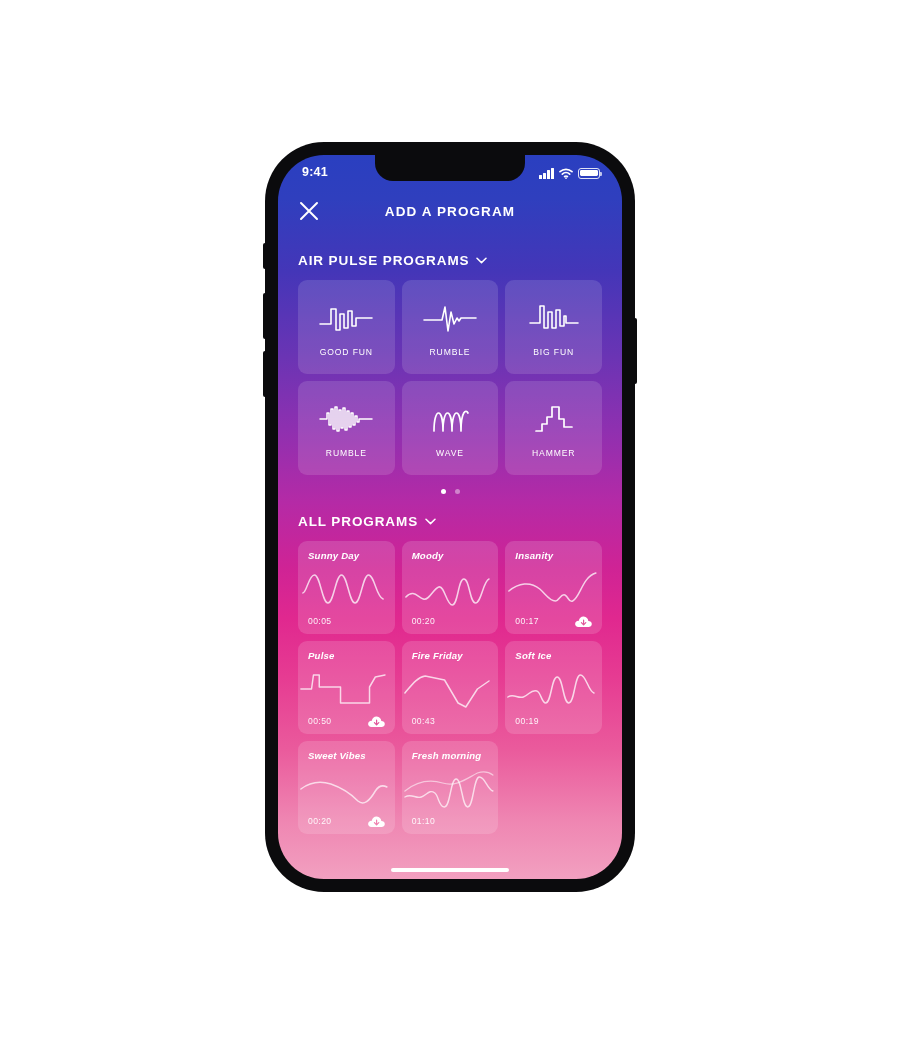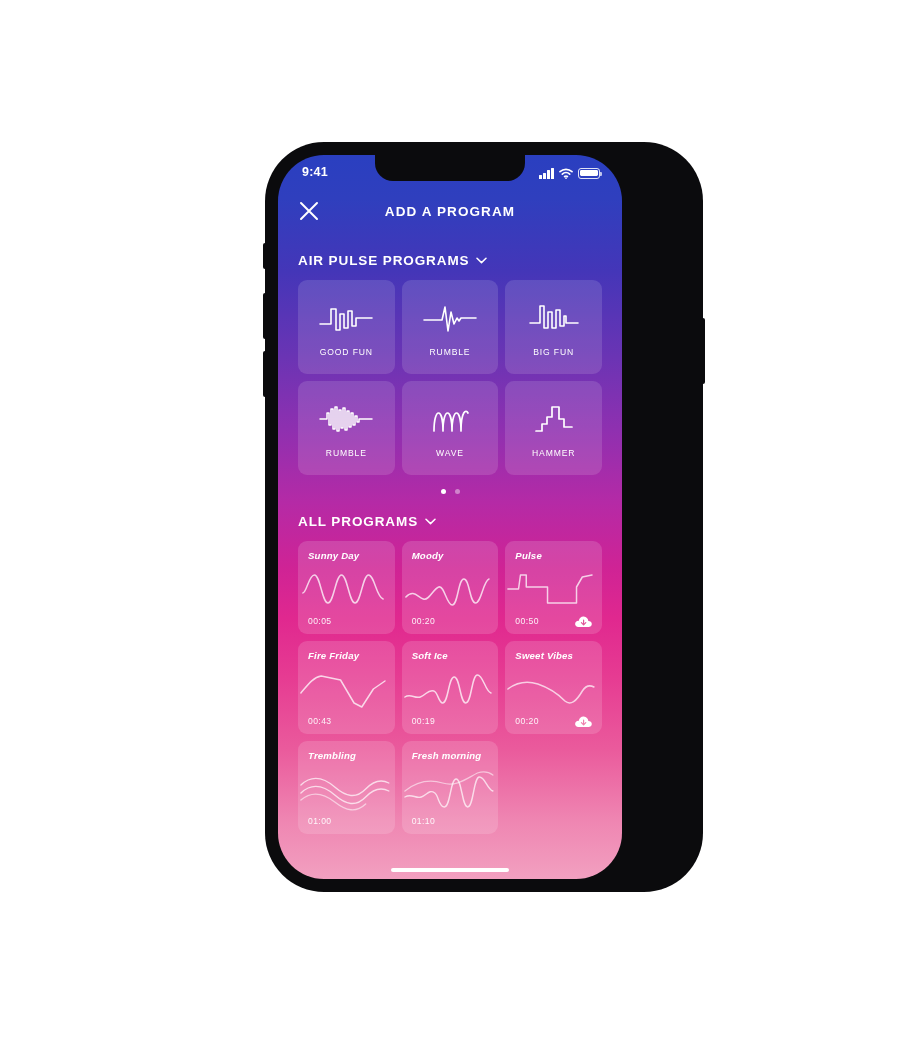--- a/index.html
+++ b/index.html
@@ -15,21 +15,21 @@
     background:#ffffff;
   }
   
   .artboard{
     position:absolute; left:236px; top:117px; width:428px; height:806px;
     background:#ffffff;
   }
   
   .phone{
     position:absolute; left:266px; top:143px;
-    width:436px; height:748px;
+    width:368px; height:748px;
     background:#0b0b0d;
     border-radius:58px;
     box-shadow:0 0 0 1px #0b0b0d;
   }
   .btn-side{ position:absolute; background:#0b0b0d; border-radius:3px; }
   .btn-mute{ left:-3px; top:100px; width:4px; height:26px; }
   .btn-vol-up{ left:-3px; top:150px; width:4px; height:46px; }
   .btn-vol-dn{ left:-3px; top:208px; width:4px; height:46px; }
   .btn-power{ right:-3px; top:175px; width:4px; height:66px; }
 
@@ -319,20 +319,35 @@
             <div class="pcard">
               <div class="pname">Moody</div>
               <div class="pwave">
                 <svg viewBox="0 0 100 44" preserveAspectRatio="none">
                   <path d="M4 30 C12 22, 16 30, 22 32 C28 34, 32 22, 38 20 C44 18, 46 38, 52 38 C58 38, 58 12, 64 12 C70 12, 70 36, 76 36 C82 36, 84 14, 90 12" stroke="rgba(255,255,255,0.75)" stroke-width="1.5" fill="none" vector-effect="non-scaling-stroke" stroke-linecap="round"></path>
                 </svg>
               </div>
               <div class="pdur">00:20</div>
             </div>
 
+            <div class="pcard">
+              <div class="pname">Insanity</div>
+              <div class="pwave">
+                <svg viewBox="0 0 100 44" preserveAspectRatio="none">
+                  <path d="M4 24 C14 16, 26 14, 36 22 C42 27, 46 34, 52 34 C56 34, 58 26, 62 28 C66 30, 66 36, 70 34 C78 30, 80 10, 94 6" stroke="rgba(255,255,255,0.75)" stroke-width="1.5" fill="none" vector-effect="non-scaling-stroke" stroke-linecap="round"></path>
+                </svg>
+              </div>
+              <div class="pdur">00:17</div>
+              <div class="cloud">
+                <svg width="19" height="15" viewBox="0 0 19 15">
+                  <path d="M4.6 13 C2 13, 0.8 11.2, 1.2 9.3 C1.6 7.5, 3.3 6.6, 4.8 6.9 C5.1 4.2, 7.3 2.4, 9.8 2.6 C12.4 2.8, 14.2 4.8, 14.3 7 C16.3 7, 17.8 8.3, 17.8 10 C17.8 11.8, 16.3 13, 14.4 13 Z" fill="#ffffff"></path>
+                  <path d="M9.6 6.2 L9.6 10.6 M7.4 8.7 L9.6 10.9 L11.8 8.7" stroke="#e0559a" stroke-width="1.2" fill="none" stroke-linecap="round" stroke-linejoin="round"></path>
+                </svg>
+              </div>
+            </div>
 
             <div class="pcard">
               <div class="pname">Pulse</div>
               <div class="pwave">
                 <svg viewBox="0 0 100 44" preserveAspectRatio="none">
                   <path d="M3 22 L14 22 L16 8 L22 8 L22 20 L44 20 L44 36 L74 36 L74 20 L80 10 L90 8" stroke="rgba(255,255,255,0.75)" stroke-width="1.5" fill="none" vector-effect="non-scaling-stroke" stroke-linejoin="round" stroke-linecap="round"></path>
                 </svg>
               </div>
               <div class="pdur">00:50</div>
               <div class="cloud">
@@ -372,31 +387,20 @@
               </div>
               <div class="pdur">00:20</div>
               <div class="cloud">
                 <svg width="19" height="15" viewBox="0 0 19 15">
                   <path d="M4.6 13 C2 13, 0.8 11.2, 1.2 9.3 C1.6 7.5, 3.3 6.6, 4.8 6.9 C5.1 4.2, 7.3 2.4, 9.8 2.6 C12.4 2.8, 14.2 4.8, 14.3 7 C16.3 7, 17.8 8.3, 17.8 10 C17.8 11.8, 16.3 13, 14.4 13 Z" fill="#ffffff"></path>
                   <path d="M9.6 6.2 L9.6 10.6 M7.4 8.7 L9.6 10.9 L11.8 8.7" stroke="#ef7fae" stroke-width="1.2" fill="none" stroke-linecap="round" stroke-linejoin="round"></path>
                 </svg>
               </div>
             </div>
 
-            <div class="pcard">
-              <div class="pname">Trembling</div>
-              <div class="pwave">
-                <svg viewBox="0 0 100 44" preserveAspectRatio="none">
-                  <path d="M3 18 C14 8, 26 10, 38 20 C50 30, 60 32, 70 22 C78 14, 86 12, 94 16" stroke="rgba(255,255,255,0.7)" stroke-width="1.4" fill="none" vector-effect="non-scaling-stroke" stroke-linecap="round"></path>
-                  <path d="M3 26 C14 16, 26 18, 38 28 C50 38, 60 40, 70 30 C78 22, 86 20, 94 24" stroke="rgba(255,255,255,0.7)" stroke-width="1.4" fill="none" vector-effect="non-scaling-stroke" stroke-linecap="round"></path>
-                  <path d="M3 33 C14 24, 26 26, 38 35 C50 44, 60 46, 70 37" stroke="rgba(255,255,255,0.55)" stroke-width="1.4" fill="none" vector-effect="non-scaling-stroke" stroke-linecap="round"></path>
-                </svg>
-              </div>
-              <div class="pdur">01:00</div>
-            </div>
 
             <div class="pcard">
               <div class="pname">Fresh  morning</div>
               <div class="pwave">
                 <svg viewBox="0 0 100 44" preserveAspectRatio="none">
                   <path d="M3 30 C10 26, 14 32, 20 30 C26 28, 28 22, 34 26 C38 29, 38 40, 44 40 C50 40, 50 12, 56 12 C62 12, 62 40, 68 40 C74 40, 74 10, 80 10 C86 10, 88 22, 94 24" stroke="rgba(255,255,255,0.7)" stroke-width="1.4" fill="none" vector-effect="non-scaling-stroke" stroke-linecap="round"></path>
                   <path d="M3 24 C16 14, 28 12, 42 16 C56 20, 66 12, 78 6 C84 4, 90 5, 94 8" stroke="rgba(255,255,255,0.55)" stroke-width="1.3" fill="none" vector-effect="non-scaling-stroke" stroke-linecap="round"></path>
                 </svg>
               </div>
               <div class="pdur">01:10</div>

